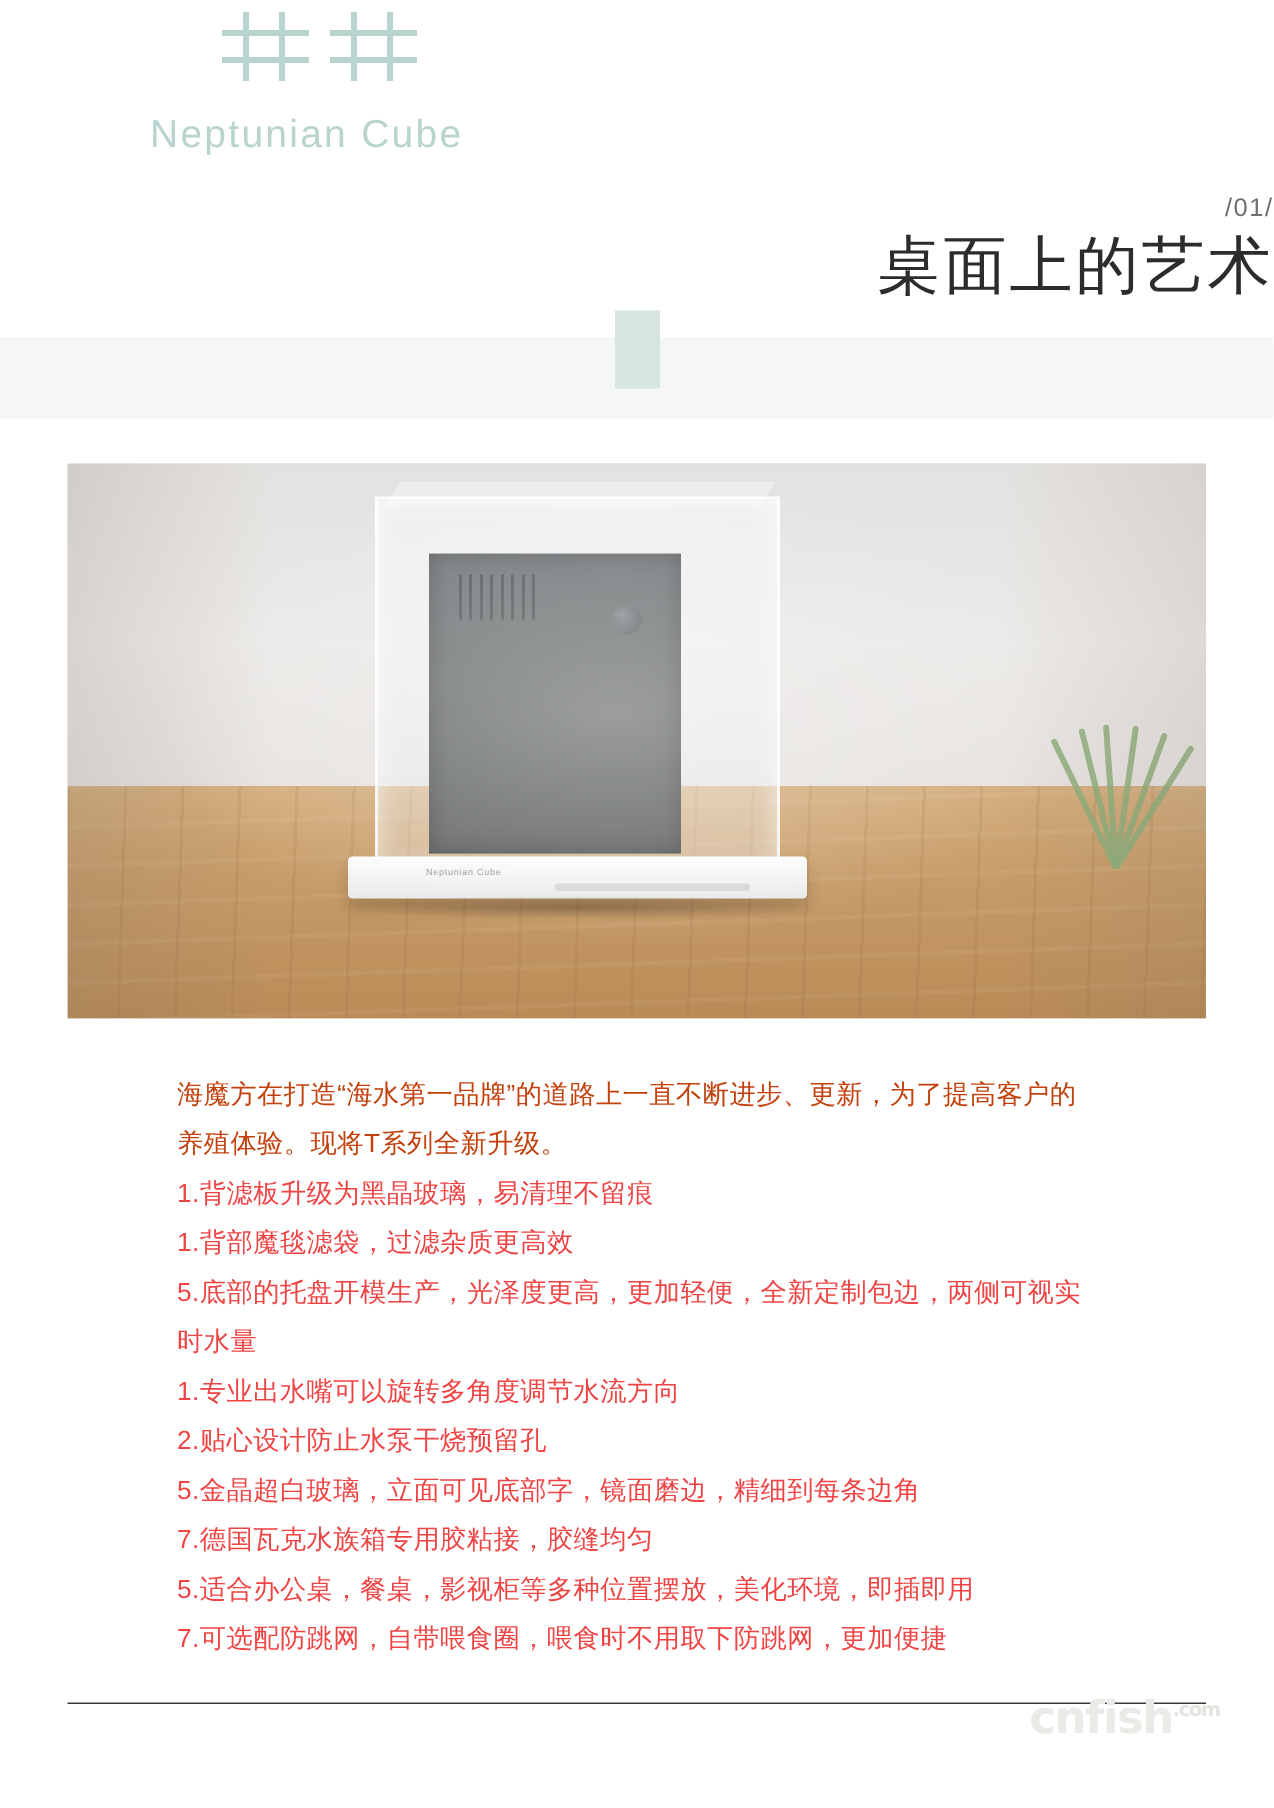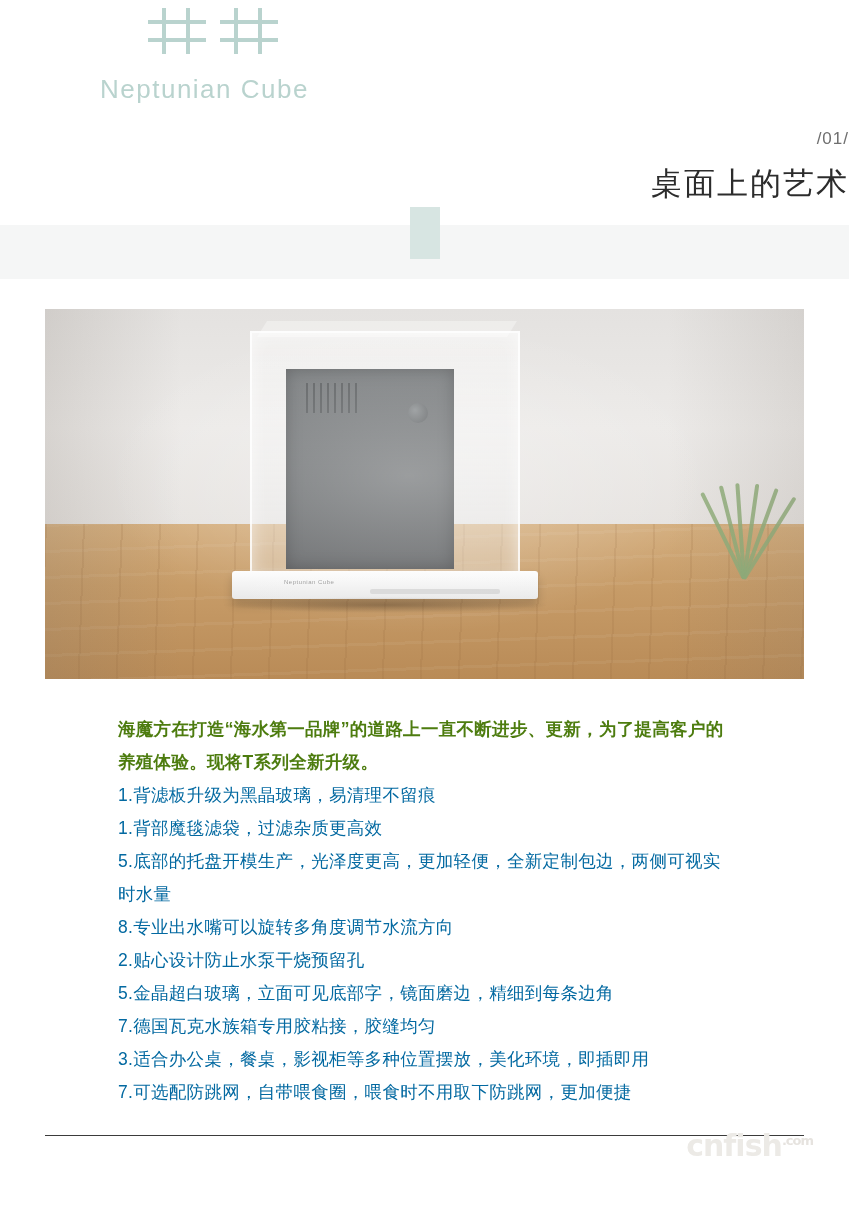--- a/index.html
+++ b/index.html
@@ -52,23 +52,22 @@
     text-align: right;
     margin-top: 24px;
   }
   .section-num {
     color: #6f6f6f;
     font-size: 17px;
     letter-spacing: 1px;
   }
   .section-title {
     color: #2c2c2c;
-    font-size: 31px;
+    font-size: 42px;
     font-weight: 400;
-    margin-top: 14px;
     letter-spacing: 2px;
   }
 
   
   .strip {
     margin-top: 20px;
     height: 54px;
     background: #f5f6f6;
     position: relative;
   }
@@ -177,22 +176,22 @@
   
   .copy {
     margin: 34px 118px 0 118px;
   }
   .copy p {
     margin: 0;
     font-size: 17.5px;
     line-height: 33px;
     letter-spacing: .3px;
   }
-  .copy .intro { color: #4d7c0f; font-weight: bold; }
-  .copy .feature { color: #0369a1; }
+  .copy .intro { color: #c2410c; }
+  .copy .feature { color: #ef4444; }
 
   
   .footer-rule {
     position: absolute;
     left: 45px; right: 45px;
     top: 1135px;
     border-top: 1px solid #3b3b3b;
   }
   .watermark {
     position: absolute;
@@ -260,24 +259,24 @@
   </div>
 
   <div class="hero-vignette"></div>
 </div>
 
 <div class="copy">
   <p class="intro">海魔方在打造“海水第一品牌”的道路上一直不断进步、更新，为了提高客户的养殖体验。现将T系列全新升级。</p>
   <p class="feature">1.背滤板升级为黑晶玻璃，易清理不留痕</p>
   <p class="feature">1.背部魔毯滤袋，过滤杂质更高效</p>
   <p class="feature">5.底部的托盘开模生产，光泽度更高，更加轻便，全新定制包边，两侧可视实时水量</p>
-  <p class="feature">8.专业出水嘴可以旋转多角度调节水流方向</p>
+  <p class="feature">1.专业出水嘴可以旋转多角度调节水流方向</p>
   <p class="feature">2.贴心设计防止水泵干烧预留孔</p>
   <p class="feature">5.金晶超白玻璃，立面可见底部字，镜面磨边，精细到每条边角</p>
   <p class="feature">7.德国瓦克水族箱专用胶粘接，胶缝均匀</p>
-  <p class="feature">3.适合办公桌，餐桌，影视柜等多种位置摆放，美化环境，即插即用</p>
+  <p class="feature">5.适合办公桌，餐桌，影视柜等多种位置摆放，美化环境，即插即用</p>
   <p class="feature">7.可选配防跳网，自带喂食圈，喂食时不用取下防跳网，更加便捷</p>
 </div>
 
 <div class="footer-rule"></div>
 <div class="watermark">
   <span>cnfish</span><span class="dot">.com</span>
 </div>
 
 </body></html>

